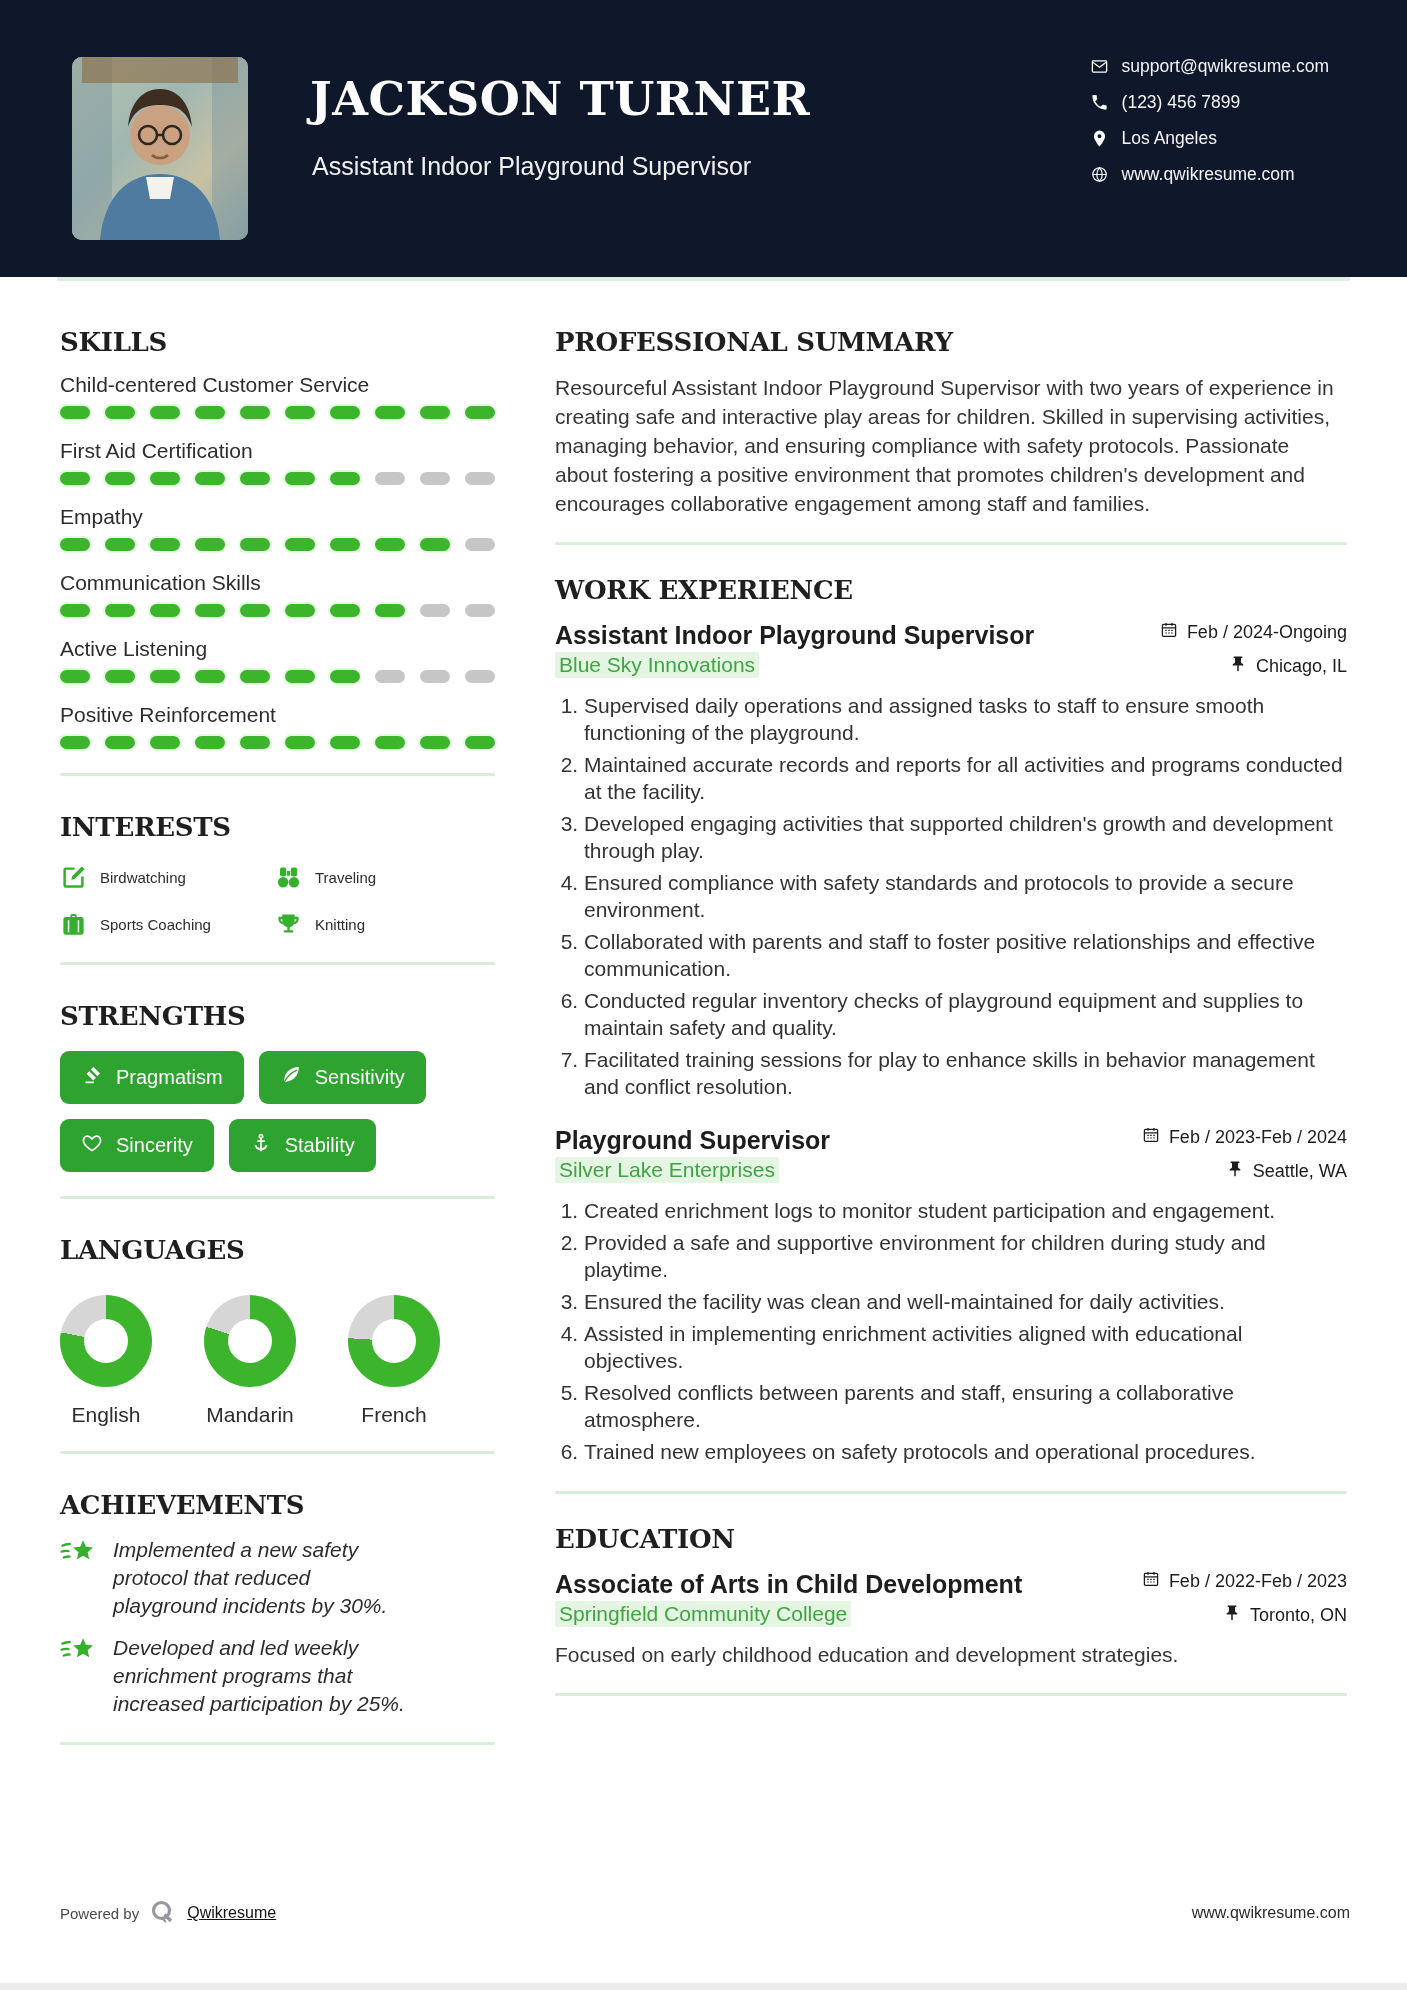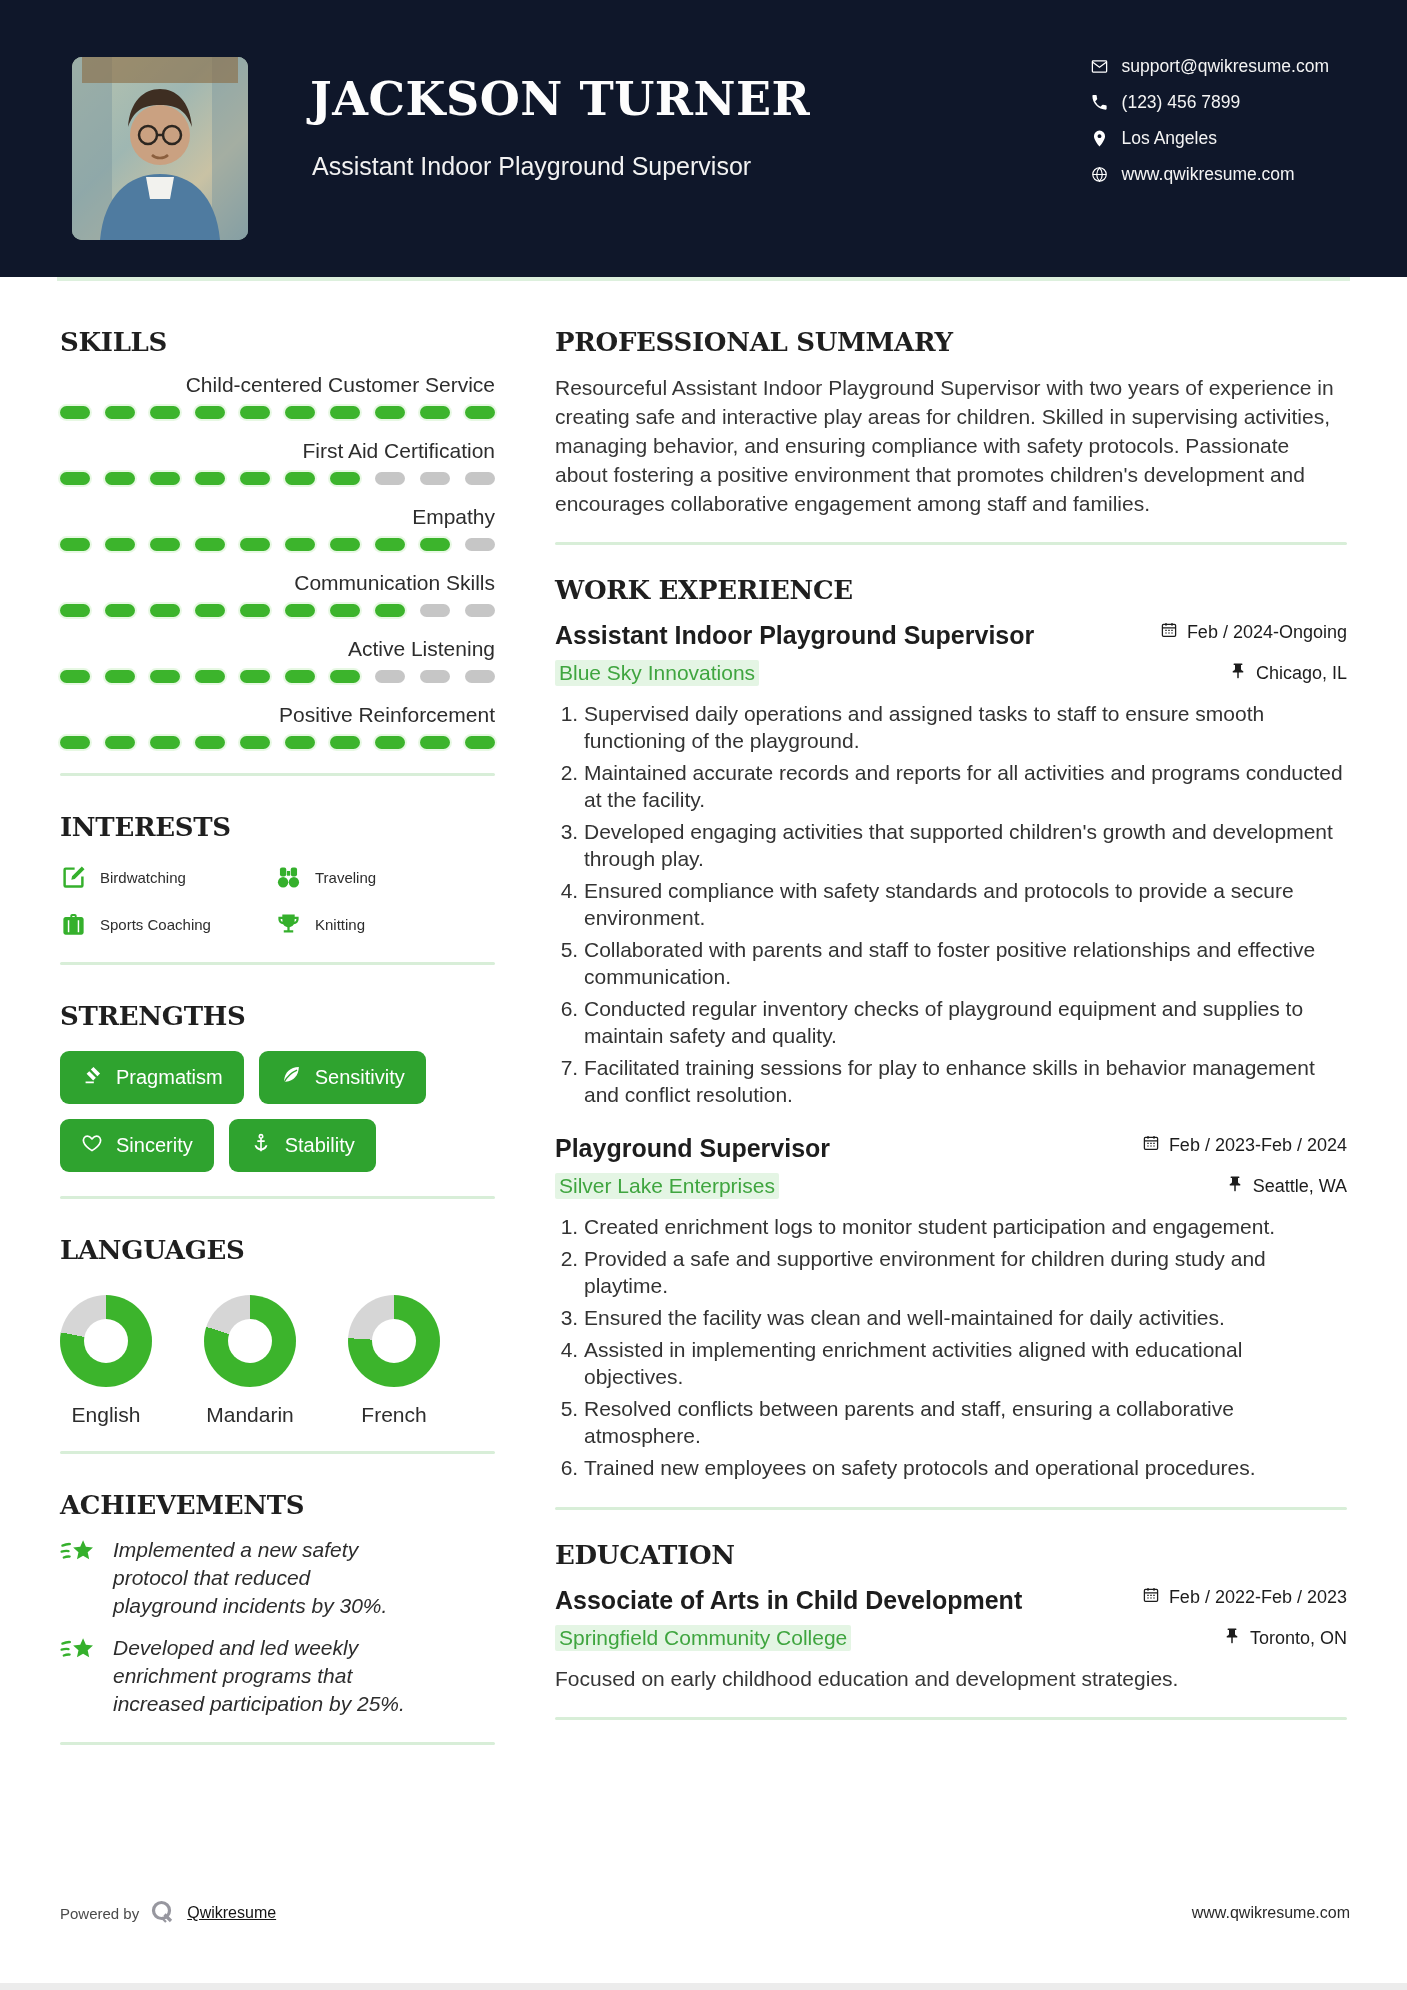--- a/index.html
+++ b/index.html
@@ -22,21 +22,21 @@
   main { display:flex; padding:46px 60px 0 60px; gap:60px; }
   .left { width:435px; flex:0 0 435px; }
   .right { flex:1; }
 
   h2.sec { font-family:"DejaVu Serif","Liberation Serif",serif; font-weight:bold; font-size:26px; letter-spacing:-0.3px; color:#1f1f1f; margin-bottom:16px; }
   .sep { height:3px; border:none; background:#d8eed8; border-radius:2px; }
   .left .sep { margin:24px 0 36px 0; }
   .right .sep { margin:24px 0 30px 0; }
 
   
-  .skill { margin-bottom:20px;text-align:right; }
+  .skill { margin-bottom:20px; }
   .skill-label { font-size:21px; color:#2d2d2d; margin-bottom:9px; }
   .bar { display:flex; gap:15px; }
   .bar .seg { width:30px; height:13px; border-radius:7px; }
   .seg.on  { background:#3cb42c; box-shadow:0 0 0 2px rgba(120,214,100,.18); }
   .seg.off { background:#c6c6c6; }
 
   
   .igrid { display:grid; grid-template-columns:215px 1fr; row-gap:20px; margin-top:22px; }
   .iitem { display:flex; align-items:center; gap:13px; font-size:15px; color:#2d2d2d; }
   .iitem .icn { width:27px; height:27px; display:inline-flex; }
@@ -60,21 +60,21 @@
   .aitem svg { width:38px; height:34px; }
   .aitem p { width:300px; font-size:21px; line-height:28px; color:#2d2d2d; }
 
   
   .para { font-size:21px; line-height:29px; color:#363636; }
   .job { margin-bottom:26px; }
   .jobhead { display:flex; justify-content:space-between; align-items:flex-start; margin-top:6px; }
   .jobtitle { font-size:25px; font-weight:bold; color:#1d1d1d; }
   .meta { display:flex; align-items:center; gap:9px; font-size:18px; color:#1c1c1c; white-space:nowrap; }
   .meta svg { width:18px; height:18px; }
-  .jobsub { display:flex; justify-content:space-between; align-items:center; margin-top:10px; margin-bottom:14px; }
+  .jobsub { display:flex; justify-content:space-between; align-items:flex-end; margin-top:2px; margin-bottom:14px; }
   .company { font-size:21px; color:#3fa53f; background:#e4f5e4; padding:1px 4px; border-radius:2px; }
   .job ol { margin-left:29px; }
   .job ol li { font-size:21px; line-height:27px; color:#333; margin-bottom:5px; }
   .edu-desc { font-size:21px; line-height:28px; color:#363636; margin-top:10px; }
 
   
   .footer { position:absolute; left:60px; right:57px; bottom:62px; display:flex; justify-content:space-between; align-items:center; }
   .pleft { display:flex; align-items:center; gap:9px; }
   .pwd { font-size:15px; color:#4a4a4a; }
   .qlogo { width:30px; height:30px; }

